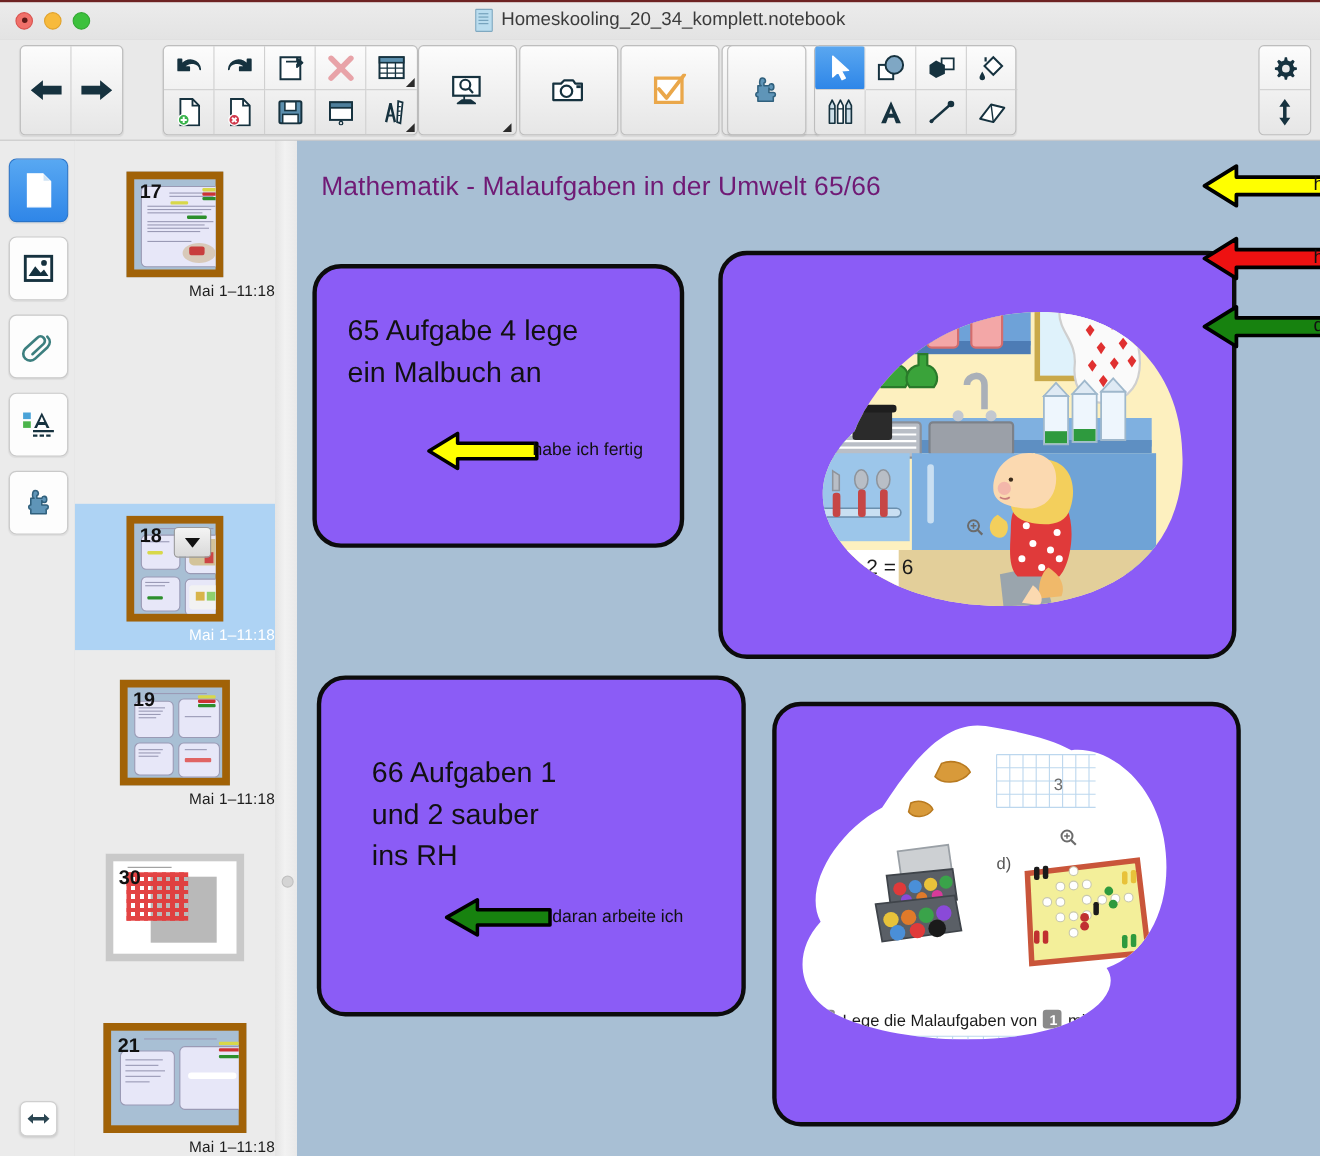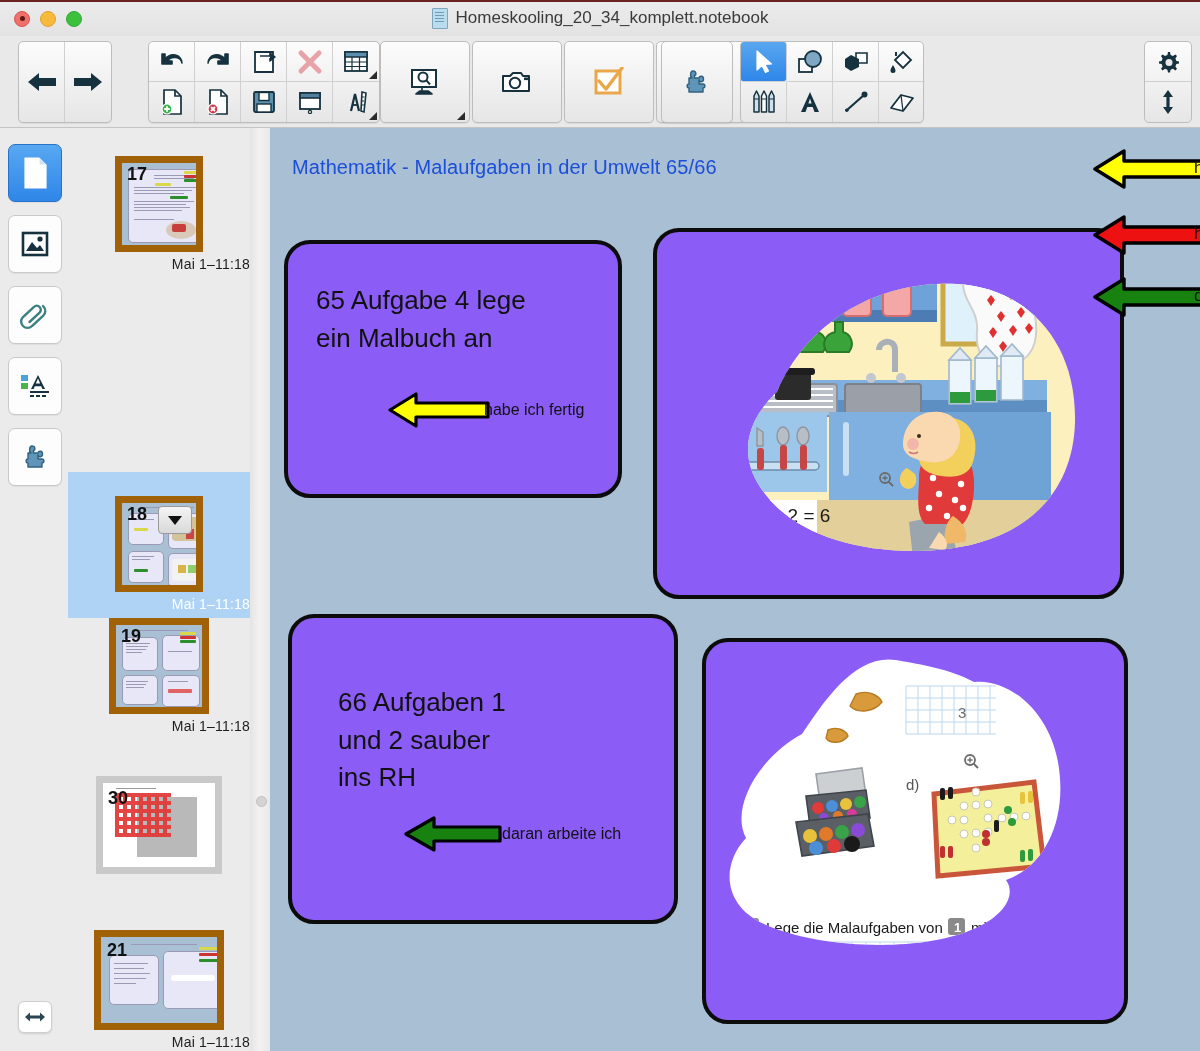--- a/index.html
+++ b/index.html
@@ -90,21 +90,21 @@
   .mini-line{position:absolute;background:#9a9ab5;height:1px;}
   .mini-arrow{position:absolute;height:3px;border-radius:1px;}
   .thumb-menu{
     position:absolute;right:4px;top:3px;width:32px;height:26px;border-radius:4px;
     background:linear-gradient(#f4f4f4,#d9d9d9);border:1px solid #9a9a9a;
     display:flex;align-items:center;justify-content:center;
   }
 
   
   .canvas{position:absolute;left:270px;top:128px;width:930px;height:923px;background:#a8bfd4;overflow:hidden;}
-  .slide-title{position:absolute;left:22px;top:28px;font-size:20px;color:#1d4ed8;letter-spacing:.1px;}
+  .slide-title{position:absolute;left:22px;top:28px;font-size:24px;color:#701a75;letter-spacing:.1px;}
   .card{
     position:absolute;background:#8b5cf6;border:4px solid #0c0c0c;border-radius:26px;
   }
   .card-text{position:absolute;font-size:26px;color:#111;line-height:1.45;white-space:pre;}
 
   
   .arrowshape{position:absolute;}
   .lbl{position:absolute;font-size:16px;color:#111;white-space:nowrap;}
 
   
@@ -429,21 +429,21 @@
         <div class="mini-arrow" style="left:62px;top:8px;width:18px;background:#d8d84a;"></div>
         <div class="mini-arrow" style="left:62px;top:12px;width:18px;background:#cc3333;"></div>
         <div class="mini-arrow" style="left:62px;top:16px;width:18px;background:#2c8f2c;"></div>
         <div class="mini-arrow" style="left:33px;top:20px;width:16px;background:#d8d84a;"></div>
         <div class="mini-arrow" style="left:48px;top:33px;width:18px;background:#2c8f2c;"></div>
         <div style="position:absolute;left:5px;top:2px;font-size:18px;font-weight:bold;color:#111;line-height:1;">17</div>
       </div>
       <div class="cap">Mai 1–11:18</div>
     </div>
 
-    <div class="thumb selected" style="top:344px;padding:24px 0 6px;">
+    <div class="thumb selected" style="top:330px;padding:11px 0 6px;">
       <div class="shot" style="width:88px;height:96px;">
         <div class="mini-line" style="left:20px;top:4px;width:52px;"></div>
         <div class="mini-card" style="left:6px;top:10px;width:34px;height:30px;"></div>
         <div class="mini-card" style="left:46px;top:10px;width:36px;height:34px;"></div>
         <div class="mini-card" style="left:6px;top:48px;width:34px;height:30px;"></div>
         <div class="mini-card" style="left:46px;top:50px;width:36px;height:32px;"></div>
         <div class="mini-line" style="left:10px;top:16px;width:22px;"></div>
         <div class="mini-arrow" style="left:12px;top:25px;width:14px;background:#d8d84a;"></div>
         <div class="mini-line" style="left:10px;top:53px;width:22px;"></div>
         <div class="mini-line" style="left:10px;top:56px;width:18px;"></div>

